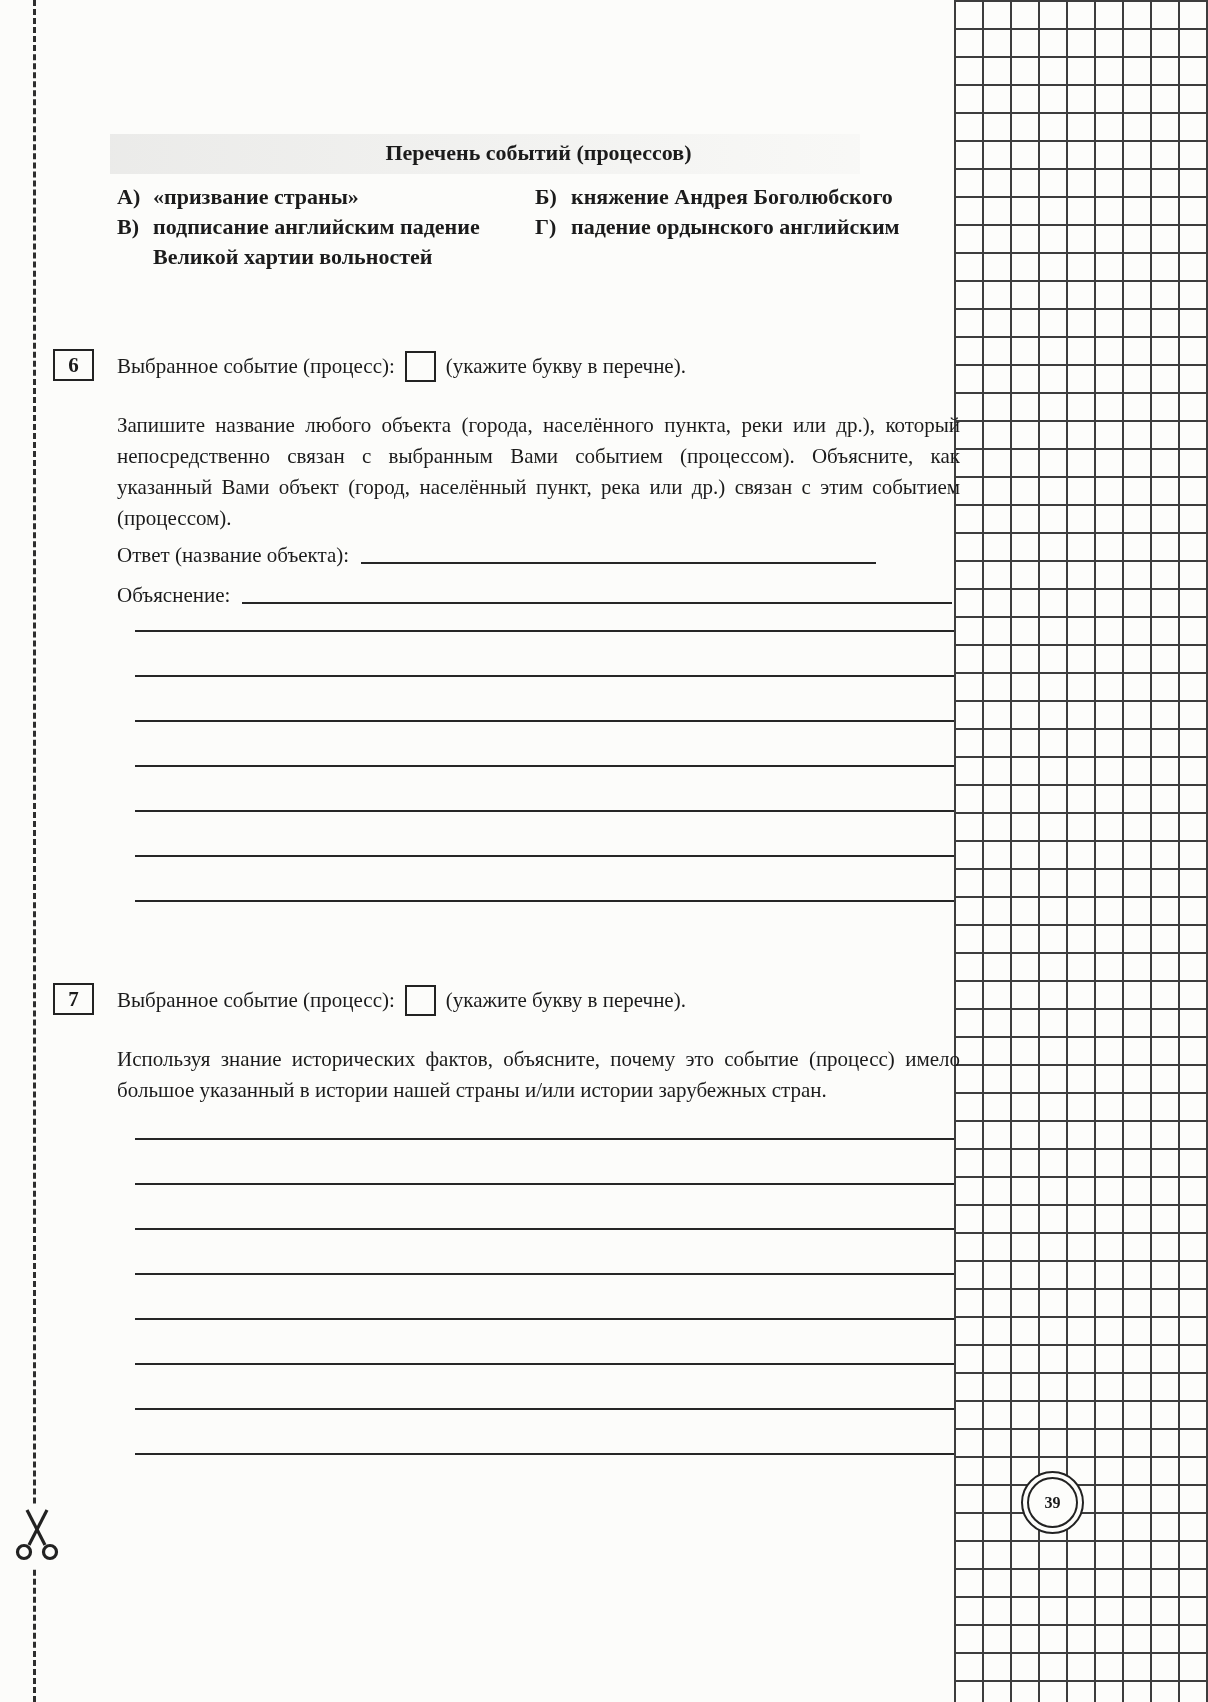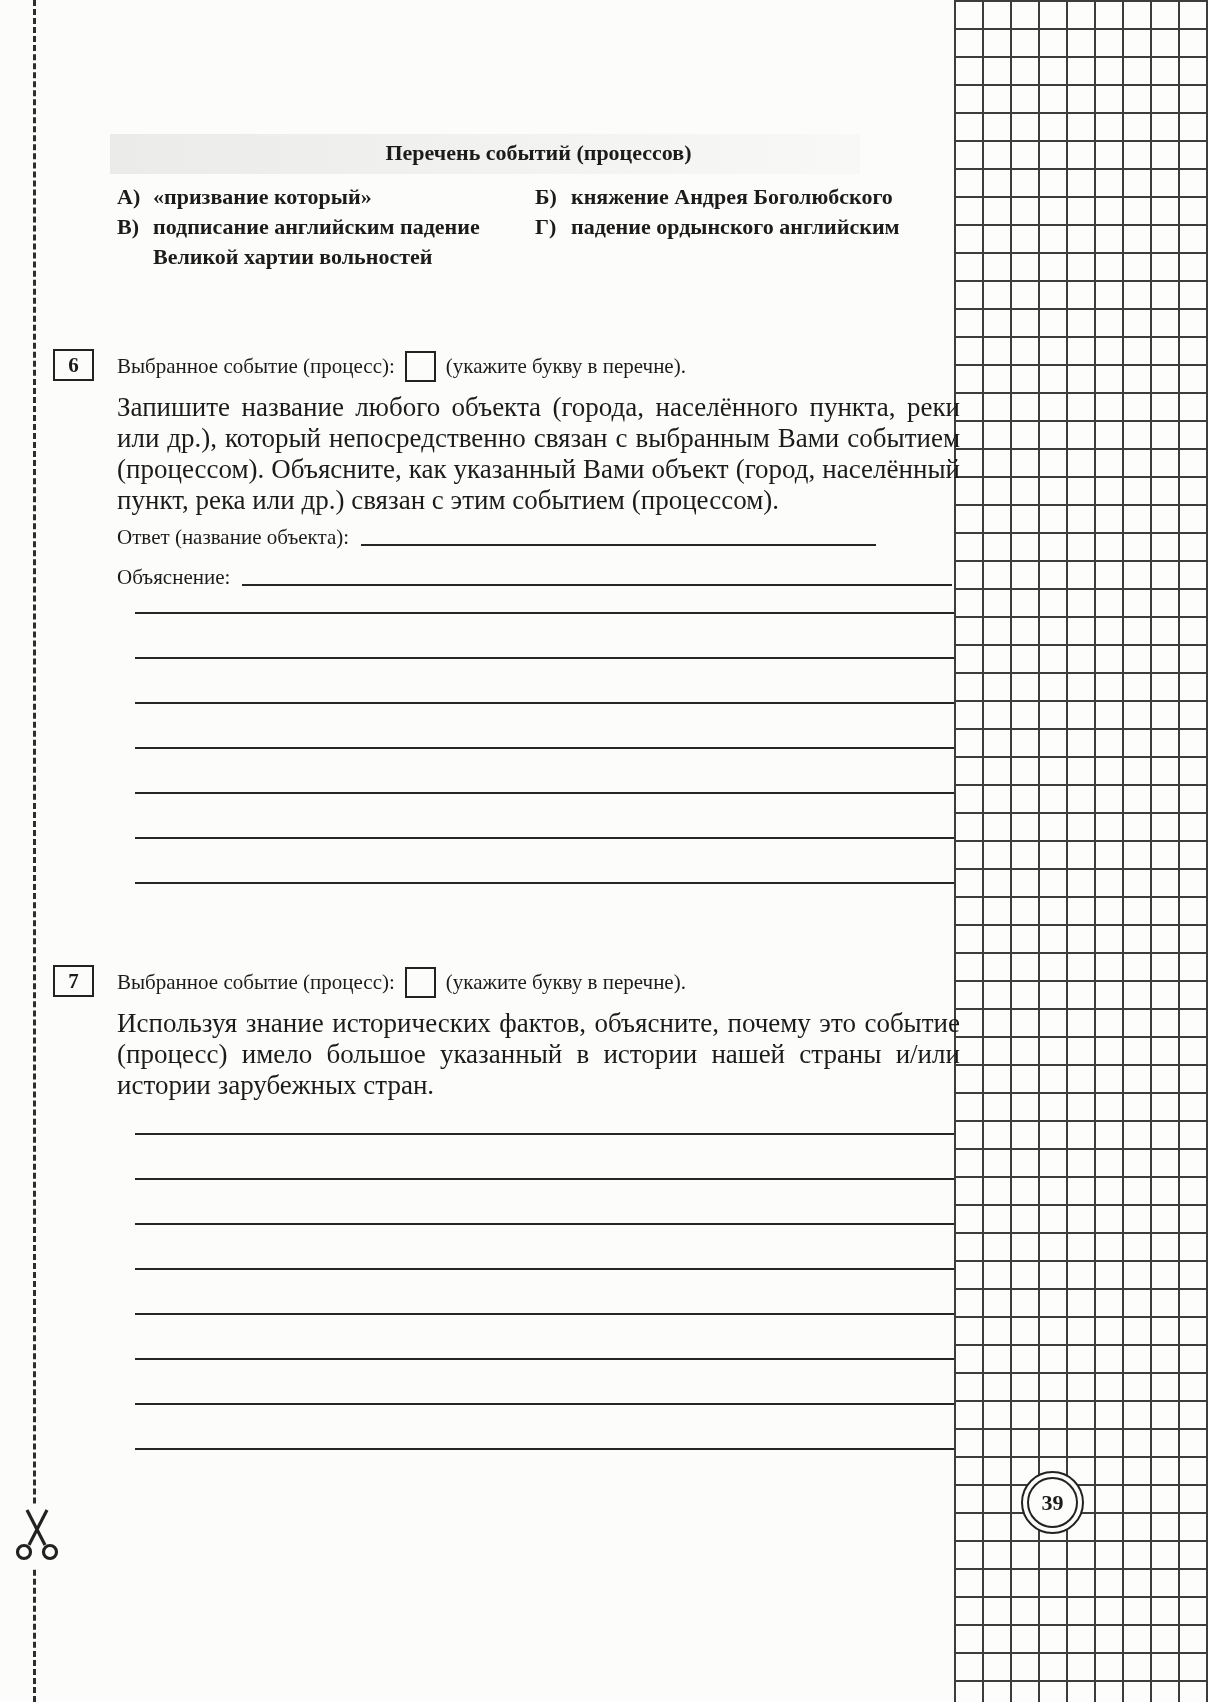--- a/index.html
+++ b/index.html
@@ -75,22 +75,22 @@
   }
   .answer-box {
     display:inline-block;
     width:31px; height:31px;
     border:2.5px solid #222;
     margin:0 10px;
     background:#fcfcfa;
   }
 
   .task-text {
-    margin-top:8px;
-    font-size:27px; line-height:31px;
+    margin-top:26px;
+    font-size:21px; line-height:31px;
     text-align:justify;
   }
 
   .label-line { display:flex; align-items:flex-end; font-size:21px; height:30px; }
   .label-line .label { white-space:nowrap; }
   .fill-line { flex:1; border-bottom:2px solid #262626; margin:0 8px 4px 12px; }
   .line-answer-object { margin-top:4px;align-items:flex-end; }
   .line-answer-object .fill-line { margin-right:84px; }
   .line-explanation { margin-top:10px;text-align:center; }
 
@@ -106,41 +106,41 @@
     position:absolute; left:1021px; top:1471px;
     width:63px; height:63px;
     border:2.5px solid #222; border-radius:50%;
     background:#fdfdfb;
     display:flex; align-items:center; justify-content:center;
   }
   .page-badge-inner {
     width:51px; height:51px;
     border:2px solid #222; border-radius:50%;
     display:flex; align-items:center; justify-content:center;
-    font-size:22px; font-weight:bold;
+    font-size:16px; font-weight:bold;
   }
 </style>
 </head>
 <body>
 
 <div class="page">
 
   <div class="cut-line"></div>
   <div class="grid-area"></div>
   <div class="scan-artifact"></div>
 
   <div class="content">
 
     <div class="list-title">Перечень событий (процессов)</div>
 
     <div class="events-grid">
       <div class="events-col col1">
         <div class="event-item">
           <span class="event-letter">А)</span>
-          <span class="event-text">«призвание который»</span>
+          <span class="event-text">«призвание страны»</span>
         </div>
         <div class="event-item">
           <span class="event-letter">В)</span>
           <span class="event-text">подписание английским падение Великой хартии вольностей</span>
         </div>
       </div>
       <div class="events-col col2">
         <div class="event-item">
           <span class="event-letter">Б)</span>
           <span class="event-text">княжение Андрея Боголюбского</span>

